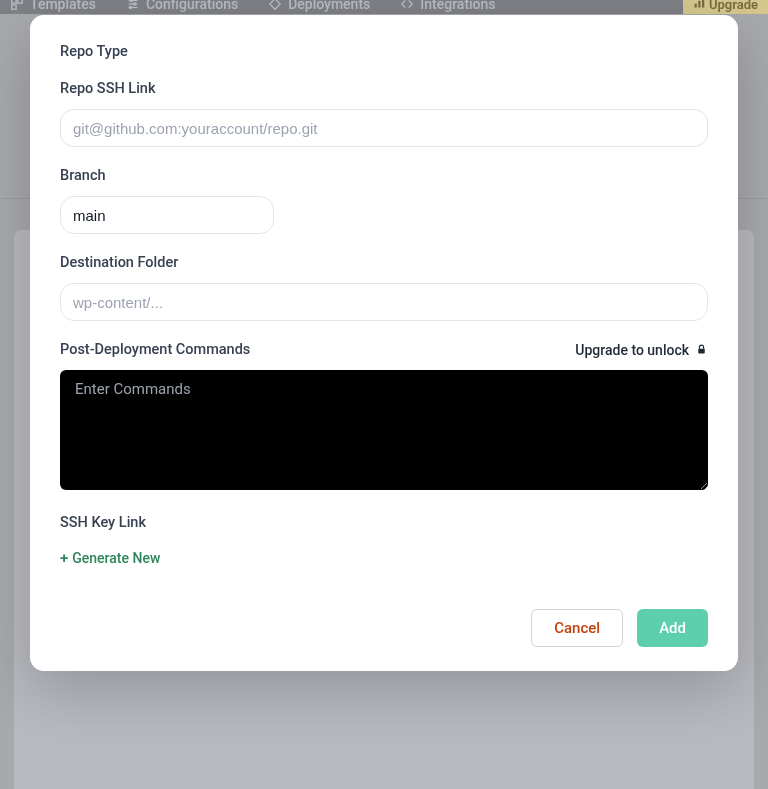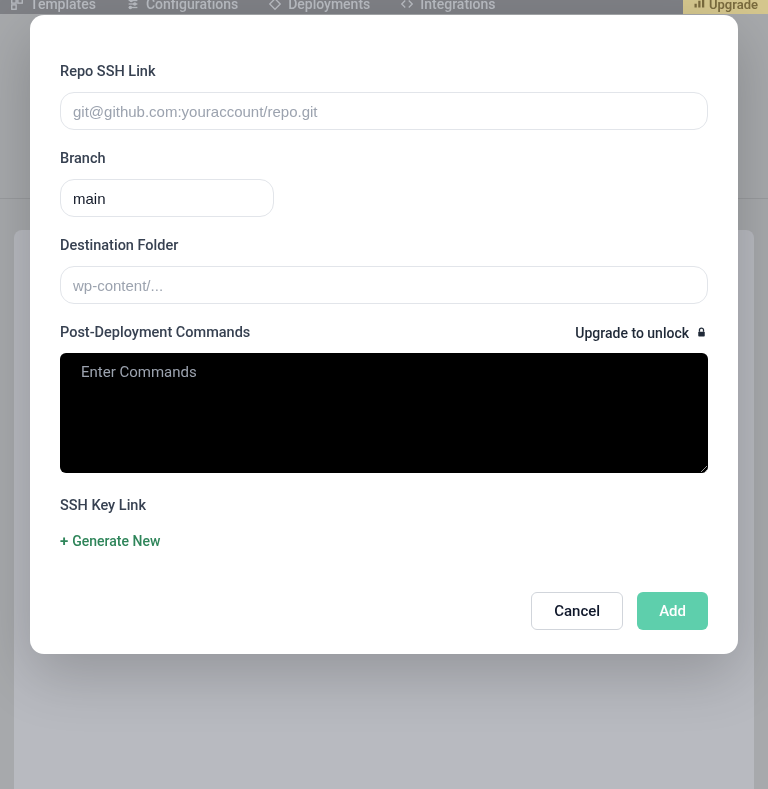--- a/index.html
+++ b/index.html
@@ -172,21 +172,21 @@
     .lock-icon {
       width: 13px;
       height: 13px;
     }
     .commands-area {
       width: 100%;
       height: 120px;
       background: #000000;
       border: none;
       border-radius: 6px;
-      padding: 10px 21px;
+      padding: 10px 15px;
       color: #ffffff;
       font-size: 15px;
       resize: vertical;
       outline: none;
       font-family: inherit;
     }
     .commands-area::placeholder {
       color: #9ca3af;
     }
     .generate-link {
@@ -216,21 +216,21 @@
       font-size: 15px;
       font-weight: 500;
       cursor: pointer;
       display: flex;
       align-items: center;
       justify-content: center;
     }
     .btn-cancel {
       background: #ffffff;
       border: 1px solid #d1d5db;
-      color: #0f172a;
+      color: #c2410c;
     }
     .btn-add {
       background: #5ecfac;
       border: none;
       color: #ffffff;
     }
   </style>
 </head>
 <body>
 
@@ -286,20 +286,21 @@
   </span>
   <span>Upgrade</span>
 </div>
 
 <div class="backdrop-line"></div>
 <div class="backdrop-panel"></div>
 
 <div class="modal">
 
   <div class="field-block">
+    <div class="field-label">Repo Type</div>
   </div>
 
   <div class="field-block">
     <div class="field-label">Repo SSH Link</div>
     <input type="text" class="text-input" placeholder="git@github.com:youraccount/repo.git" style="">
   </div>
 
   <div class="field-block">
     <div class="field-label">Branch</div>
     <input type="text" class="text-input branch-input" value="main" style="">

